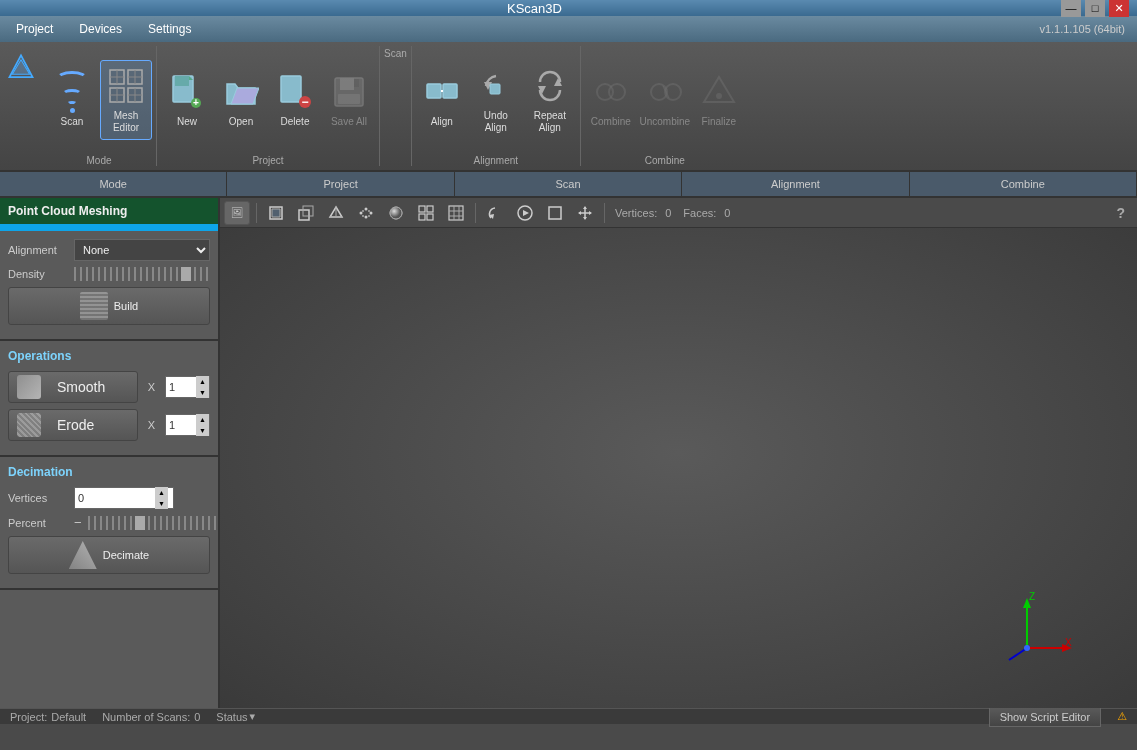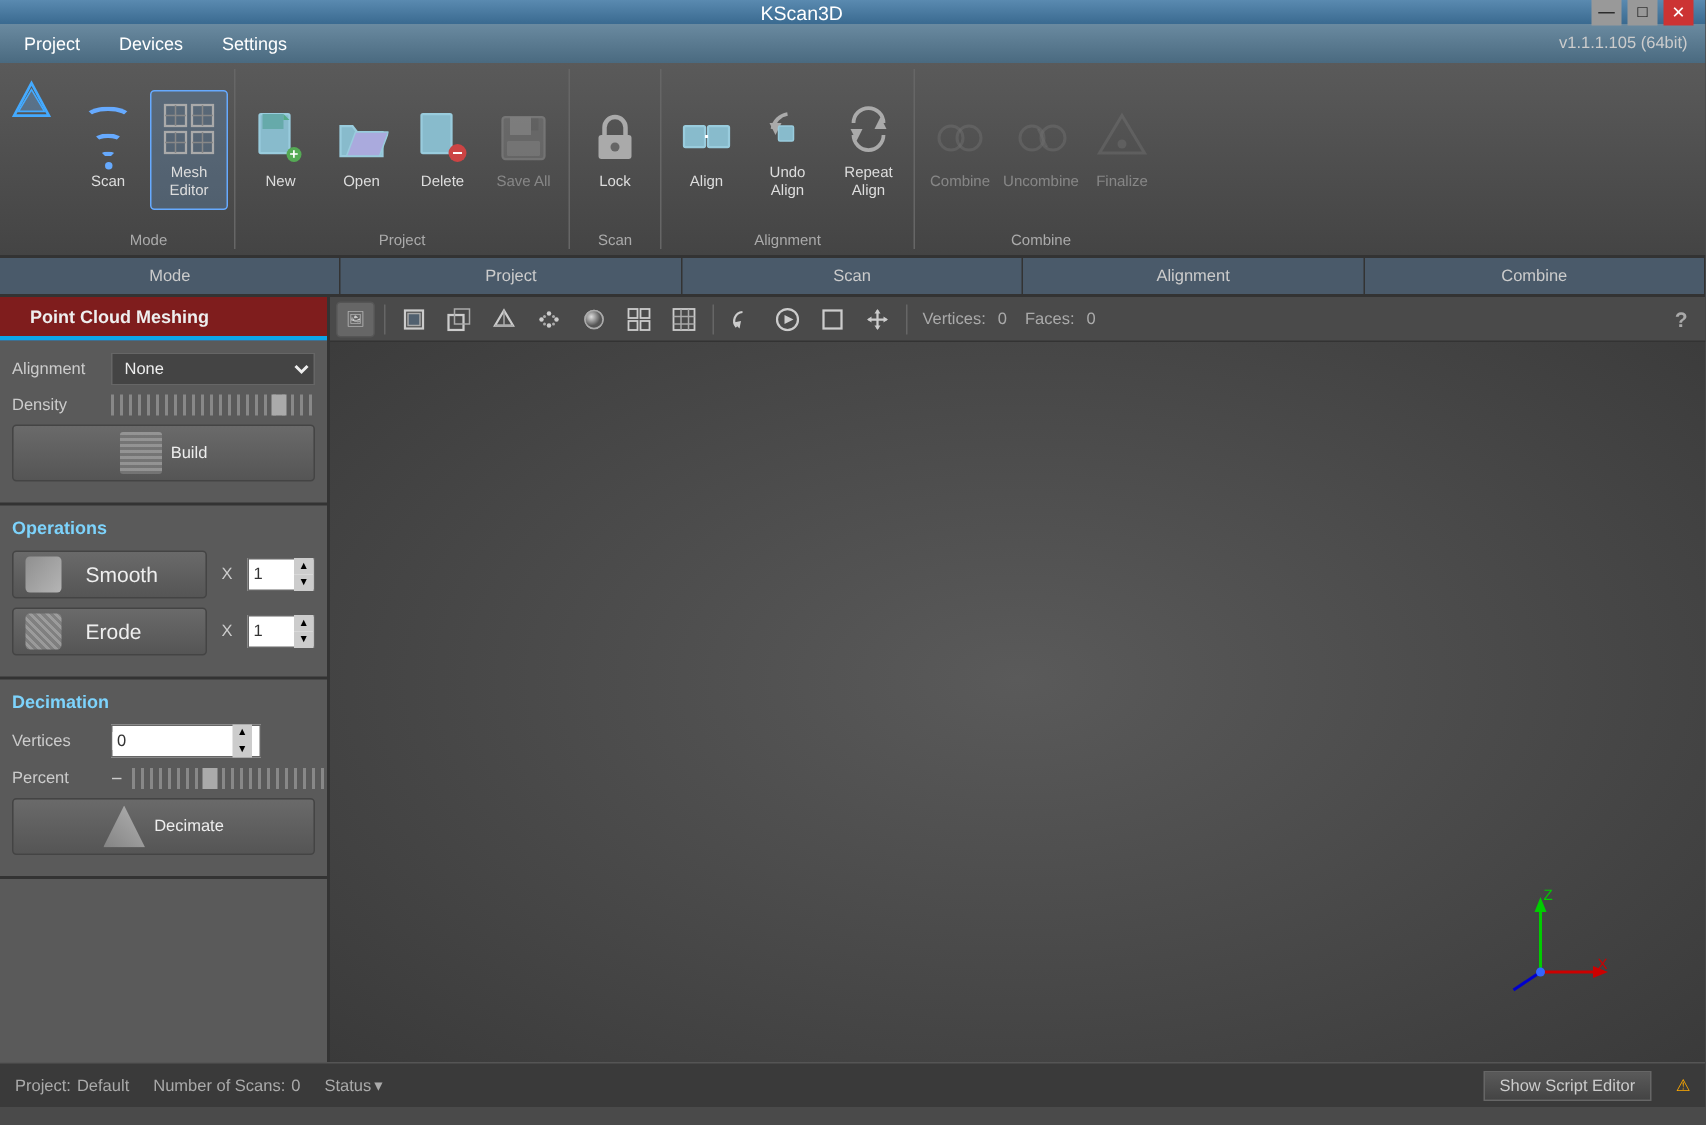--- a/index.html
+++ b/index.html
@@ -286,21 +286,21 @@
       position: absolute;
       bottom: 40px;
       right: 60px;
       width: 80px;
       height: 80px;
     }
 
     
     #statusbar {
       background: #3a3a3a;
-      height: 30px;
+      height: 16px;
       display: flex;
       align-items: center;
       padding: 0 10px;
       border-top: 1px solid #555;
       gap: 16px;
       font-size: 11px;
       color: #aaa;
     }
     .status-item { display: flex; align-items: center; gap: 4px; }
     .status-btn {
@@ -498,32 +498,20 @@
         </div>
         <span class="toolbar-btn-label">Save All</span>
       </button>
 
 
     </div>
     <div class="toolbar-section-label">Project</div>
   </div>
 
   <div class="toolbar-section">
-    <div class="toolbar-buttons-row">
-      <button class="toolbar-btn">
-        <div class="toolbar-icon">
-          <svg width="36" height="36" viewBox="0 0 36 36">
-            <path d="M11 16 v-5 a7 7 0 0 1 14 0 v5" fill="none" stroke="#aaa" stroke-width="3"></path>
-            <rect x="7" y="16" width="22" height="16" rx="2" fill="#aaa"></rect>
-            <circle cx="18" cy="24" r="3" fill="#666"></circle>
-          </svg>
-        </div>
-        <span class="toolbar-btn-label">Lock</span>
-      </button>
-    </div>
     <div class="toolbar-section-label">Scan</div>
   </div>
 
   <div class="toolbar-section">
     <div class="toolbar-buttons-row">
 
       <button class="toolbar-btn">
         <div class="toolbar-icon">
           <svg width="36" height="36" viewBox="0 0 36 36">
             <rect x="3" y="10" width="14" height="14" rx="1" fill="#8bc" stroke="#9cd" stroke-width="1.5"></rect>
@@ -599,21 +587,21 @@
   <div class="tab-section">Mode</div>
   <div class="tab-section">Project</div>
   <div class="tab-section">Scan</div>
   <div class="tab-section">Alignment</div>
   <div class="tab-section">Combine</div>
 </div>
 
 <div id="main">
 
   <div id="left-panel">
-    <div style="padding: 6px 20px; background: #7f1d1d; border-bottom: 3px solid #0ea5e9;">
+    <div style="padding: 6px 8px; background: #14532d; border-bottom: 7px solid #0ea5e9;">
       <span style="font-size:12px; font-weight:bold; color:#eee;">Point Cloud Meshing</span>
     </div>
 
     <div class="panel-section">
       <div class="panel-row">
         <span class="panel-label">Alignment</span>
         <select class="panel-select">
           <option>None</option>
           <option>Global</option>
           <option>Local</option>

